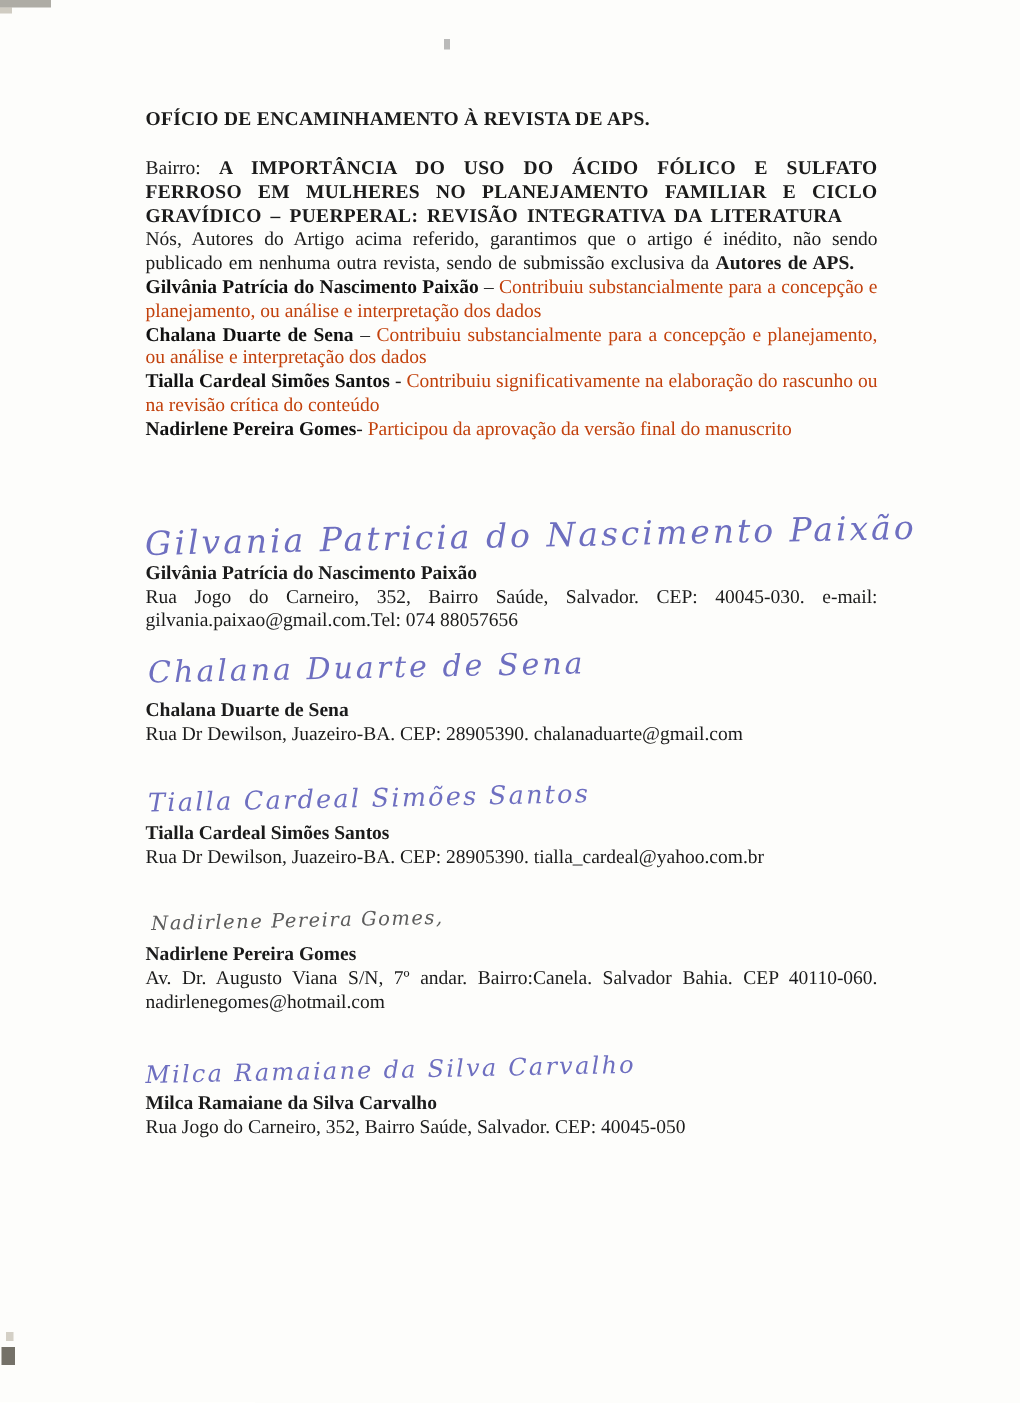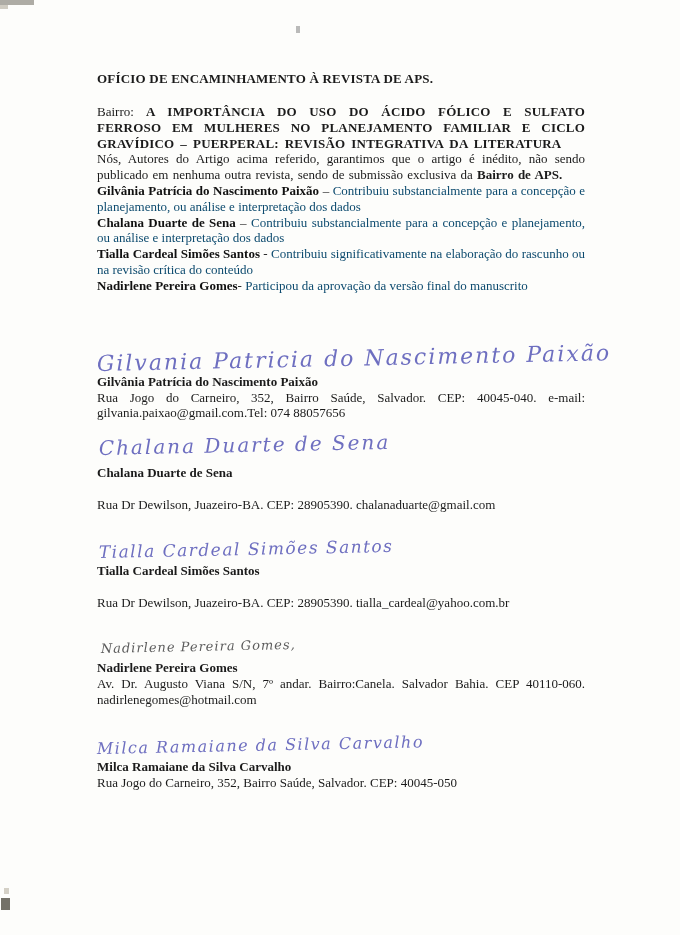--- a/index.html
+++ b/index.html
@@ -33,21 +33,21 @@
     font-size: 13px;
     line-height: 15.8px;
   }
   .justify { text-align: justify; }
   .article-para { margin-bottom: 18px; word-spacing: 2.5px; }
   .article-para strong { letter-spacing: 0.2px; }
   .statement-para { word-spacing: 1px; }
   .intro-line { text-indent: 40px; margin-bottom: 14px; }
   .contrib strong { color: #111; }
   .contrib .dash { white-space: pre; }
-  .contrib .desc { color: #0c4a6e; }
+  .contrib .desc { color: #c2410c; }
   .sig-block { }
   .sig {
     font-family: "DejaVu Serif", serif;
     font-style: italic;
     transform: rotate(-1.2deg);
     transform-origin: left bottom;
     white-space: nowrap;
     line-height: 1.1;
   }
   .sig-1 { font-size: 22px; letter-spacing: 2px;   margin: 58px 0 -2px 0; }
@@ -58,21 +58,21 @@
   .sig-name {
     font-weight: bold;
     font-size: 13px;
     line-height: 15.8px;
   }
   .sig-addr {
     font-size: 13px;
     line-height: 15.8px;
     text-align: justify;
   }
-  .addr-gap { margin-top: 16px; }
+  .addr-gap { margin-top: 0; }
   
   .artifact { position: absolute; pointer-events: none; }
   .art-topleft   { left: 0;   top: 0;   width: 34px; height: 5px;  background: rgba(110,105,95,.55); }
   .art-topleft2  { left: 0;   top: 5px; width: 8px;  height: 4px;  background: rgba(140,130,110,.4); }
   .art-topmark   { left: 296px; top: 26px; width: 4px; height: 7px; background: rgba(120,120,120,.5); }
   .art-botleft   { left: 1px; top: 898px; width: 9px; height: 12px; background: rgba(70,65,55,.75); }
   .art-botleft2  { left: 4px; top: 888px; width: 5px; height: 6px;  background: rgba(150,140,120,.4); }
 </style>
 </head>
 <body>
@@ -84,34 +84,34 @@
   <div class="artifact art-topmark"></div>
   <div class="artifact art-botleft"></div>
   <div class="artifact art-botleft2"></div>
 
   <div class="content">
 
     <p class="doc-title">OFÍCIO DE ENCAMINHAMENTO À REVISTA DE APS.</p>
 
     <p class="para justify article-para"><span>Bairro: </span><strong>A IMPORTÂNCIA DO USO DO ÁCIDO FÓLICO E SULFATO FERROSO EM MULHERES NO PLANEJAMENTO FAMILIAR E CICLO GRAVÍDICO – PUERPERAL: REVISÃO INTEGRATIVA DA LITERATURA</strong></p>
 
-    <p class="para justify statement-para"><span>Nós, Autores do Artigo acima referido, garantimos que o artigo é inédito, não sendo publicado em nenhuma outra revista, sendo de submissão exclusiva da </span><strong>Bairro de APS.</strong></p>
+    <p class="para justify statement-para"><span>Nós, Autores do Artigo acima referido, garantimos que o artigo é inédito, não sendo publicado em nenhuma outra revista, sendo de submissão exclusiva da </span><strong>Autores de APS.</strong></p>
 
 
     <div>
       <p class="para justify contrib"><strong>Gilvânia Patrícia do Nascimento Paixão</strong><span class="dash"> – </span><span class="desc">Contribuiu substancialmente para a concepção e planejamento, ou análise e interpretação dos dados</span></p>
       <p class="para justify contrib"><strong>Chalana Duarte de Sena</strong><span class="dash"> – </span><span class="desc">Contribuiu substancialmente para a concepção e planejamento, ou análise e interpretação dos dados</span></p>
       <p class="para justify contrib"><strong>Tialla Cardeal Simões Santos</strong><span class="dash"> - </span><span class="desc">Contribuiu significativamente na elaboração do rascunho ou na revisão crítica do conteúdo</span></p>
       <p class="para justify contrib"><strong>Nadirlene Pereira Gomes</strong><span class="dash">- </span><span class="desc">Participou da aprovação da versão final do manuscrito</span></p>
     </div>
 
     <div class="sig-block">
       <div class="sig sig-1" style="color: rgb(110, 111, 192);">Gilvania Patricia do Nascimento Paixão</div>
       <div class="sig-name">Gilvânia Patrícia do Nascimento Paixão</div>
-      <div class="sig-addr">Rua Jogo do Carneiro, 352, Bairro Saúde, Salvador. CEP: 40045-040. e-mail: gilvania.paixao@gmail.com.Tel: 074 88057656</div>
+      <div class="sig-addr">Rua Jogo do Carneiro, 352, Bairro Saúde, Salvador. CEP: 40045-030. e-mail: gilvania.paixao@gmail.com.Tel: 074 88057656</div>
     </div>
 
     <div class="sig-block">
       <div class="sig sig-2" style="color: rgb(110, 111, 192);">Chalana Duarte de Sena</div>
       <div class="sig-name">Chalana Duarte de Sena</div>
       <div class="sig-addr addr-gap">Rua Dr Dewilson, Juazeiro-BA. CEP: 28905390. chalanaduarte@gmail.com</div>
     </div>
 
     <div class="sig-block">
       <div class="sig sig-3" style="color: rgb(110, 111, 192);">Tialla Cardeal Simões Santos</div>

